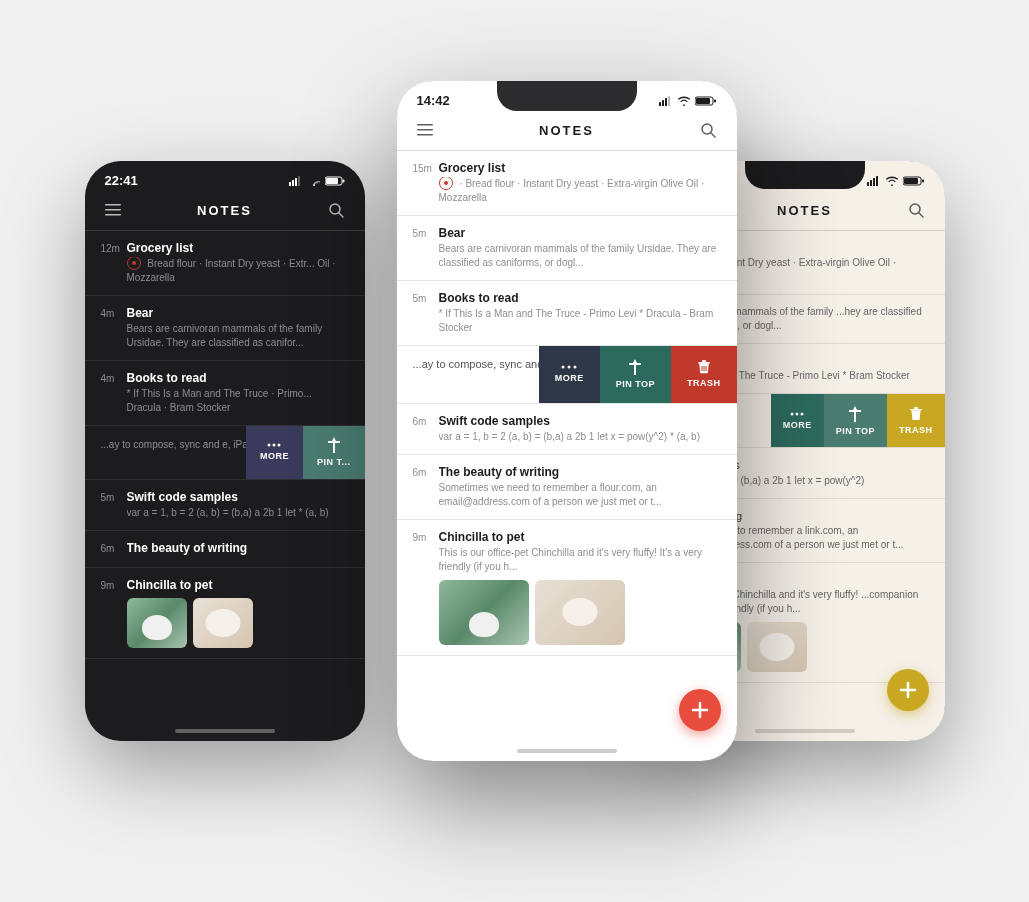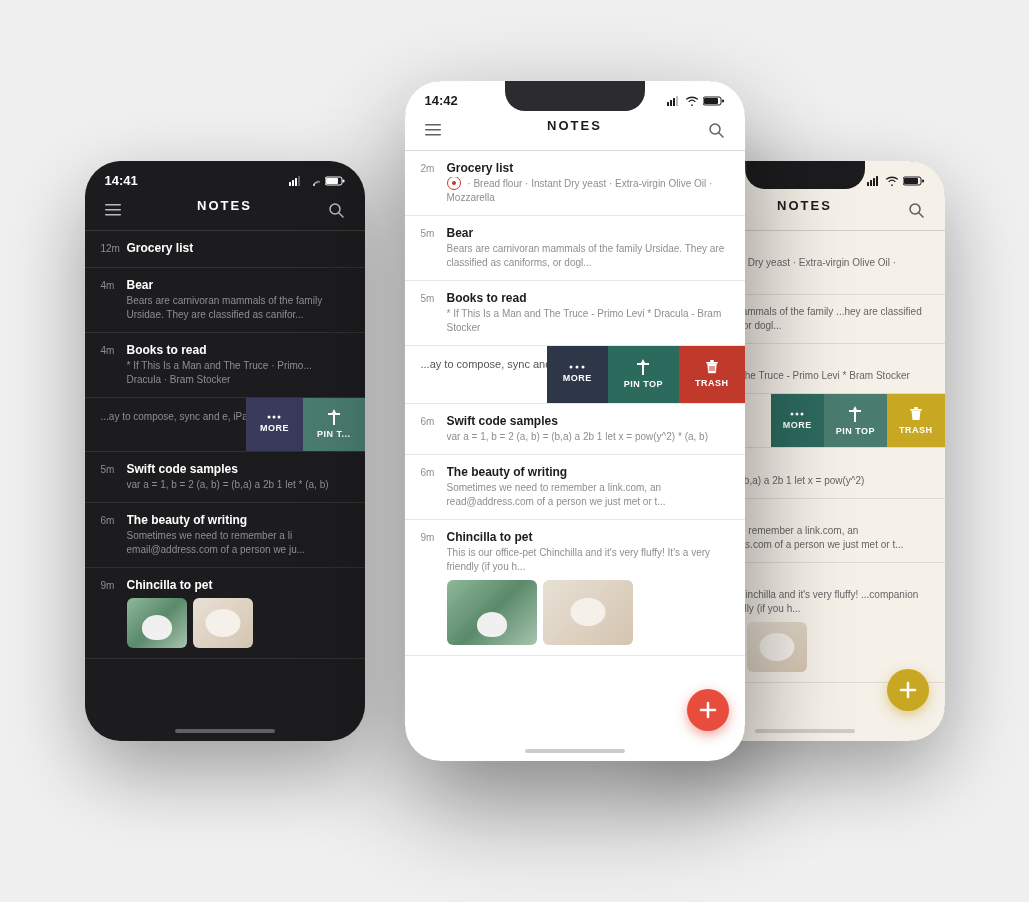--- a/index.html
+++ b/index.html
@@ -46,21 +46,21 @@
     }
 
     .phone-left .phone-inner {
       background: #1c1c1e;
     }
 
     
     .phone-center {
       width: 340px;
       height: 680px;
-      left: 340px;
+      left: 332px;
       top: 40px;
       z-index: 3;
       background: #2c2c2e;
       box-shadow: 0 40px 100px rgba(0,0,0,0.45), 0 0 0 1.5px rgba(255,255,255,0.15);
     }
 
     .phone-center .phone-inner {
       background: #ffffff;
     }
 
@@ -132,20 +132,21 @@
     .phone-center .status-icons svg { fill: #1c1c1e; }
 
     
     .phone-right .status-time { color: #1c1c1e; }
     .phone-right .status-icons svg { fill: #1c1c1e; }
 
     
     .app-header {
       display: flex;
       justify-content: space-between;
+      align-items: center;
       padding: 6px 16px 8px;
     }
 
     .header-icon {
       width: 24px;
       height: 24px;
       display: flex;
       align-items: center;
       justify-content: center;
       opacity: 0.7;
@@ -389,21 +390,21 @@
 </head>
 <body>
 
 <div class="scene">
 
   <div class="phone phone-left">
     <div class="phone-inner phone-app">
       <div class="notch"></div>
 
       <div class="status-bar">
-        <span class="status-time">14:41</span>
+        <span class="status-time">22:41</span>
         <div class="status-icons">
           <svg width="14" height="10" viewBox="0 0 14 10">
               <rect x="0" y="6" width="2" height="4" rx="0.5"></rect>
               <rect x="3" y="4" width="2" height="6" rx="0.5"></rect>
               <rect x="6" y="2" width="2" height="8" rx="0.5"></rect>
               <rect x="9" y="0" width="2" height="10" rx="0.5" opacity="0.3"></rect>
             </svg>
           <svg width="14" height="10" viewBox="0 0 14 10">
               <path d="M7 8 Q9 6 11 7" stroke="white" stroke-width="1.5" fill="none" opacity="0.3"></path>
               <path d="M7 8 Q10 4.5 13 6" stroke="white" stroke-width="1.5" fill="none" opacity="0.5"></path>
@@ -434,20 +435,24 @@
         </div>
       </div>
       <div class="divider"></div>
 
       <div class="notes-list">
 
         <div class="note-item">
           <div class="note-meta">
             <span class="note-time">12m</span>
             <span class="note-title" style="color:#fff">Grocery list</span>
+          </div>
+          <div class="note-preview">
+            <span class="grocery-icon"></span>
+            Bread flour · Instant Dry yeast · Extr... Oil · Mozzarella
           </div>
         </div>
 
         <div class="note-item">
           <div class="note-meta">
             <span class="note-time">4m</span>
             <span class="note-title" style="color:#fff">Bear</span>
           </div>
           <div class="note-preview">Bears are carnivoran mammals of the family Ursidae. They are classified as canifor...</div>
         </div>
@@ -491,21 +496,20 @@
             <span class="note-title" style="color:#fff">Swift code samples</span>
           </div>
           <div class="note-preview">var a = 1, b = 2 (a, b) = (b,a) a 2b 1 let * (a, b)</div>
         </div>
 
         <div class="note-item">
           <div class="note-meta">
             <span class="note-time">6m</span>
             <span class="note-title" style="color:#fff">The beauty of writing</span>
           </div>
-          <div class="note-preview">Sometimes we need to remember a li email@address.com of a person we ju...</div>
         </div>
 
         <div class="note-item">
           <div class="note-meta">
             <span class="note-time">9m</span>
             <span class="note-title" style="color:#fff">Chincilla to pet</span>
           </div>
           <div class="note-thumbs">
             <div class="thumb thumb-chinchilla1"></div>
             <div class="thumb thumb-chinchilla2"></div>
@@ -561,21 +565,21 @@
               <line x1="11" y1="11" x2="15" y2="15" stroke="#1c1c1e" stroke-width="1.5" stroke-linecap="round"></line>
             </svg>
         </div>
       </div>
       <div class="divider"></div>
 
       <div class="notes-list">
 
         <div class="note-item">
           <div class="note-meta">
-            <span class="note-time">2m</span>
+            <span class="note-time">15m</span>
             <span class="note-title" style="color:#1c1c1e">Grocery list</span>
           </div>
           <div class="note-preview">
             <span class="grocery-icon"></span>
             · Bread flour · Instant Dry yeast · Extra-virgin Olive Oil · Mozzarella
           </div>
         </div>
 
         <div class="note-item">
           <div class="note-meta">
@@ -635,21 +639,21 @@
             <span class="note-title" style="color:#1c1c1e">Swift code samples</span>
           </div>
           <div class="note-preview">var a = 1, b = 2 (a, b) = (b,a) a 2b 1 let x = pow(y^2) * (a, b)</div>
         </div>
 
         <div class="note-item">
           <div class="note-meta">
             <span class="note-time">6m</span>
             <span class="note-title" style="color:#1c1c1e">The beauty of writing</span>
           </div>
-          <div class="note-preview">Sometimes we need to remember a link.com, an read@address.com of a person we just met or t...</div>
+          <div class="note-preview">Sometimes we need to remember a flour.com, an email@address.com of a person we just met or t...</div>
         </div>
 
         <div class="note-item">
           <div class="note-meta">
             <span class="note-time">9m</span>
             <span class="note-title" style="color:#1c1c1e">Chincilla to pet</span>
           </div>
           <div class="note-preview">This is our office-pet Chinchilla and it's very fluffy! It's a very friendly (if you h...</div>
           <div class="note-thumbs">
             <div class="thumb thumb-chinchilla1" style="width:90px;height:65px;"></div>

